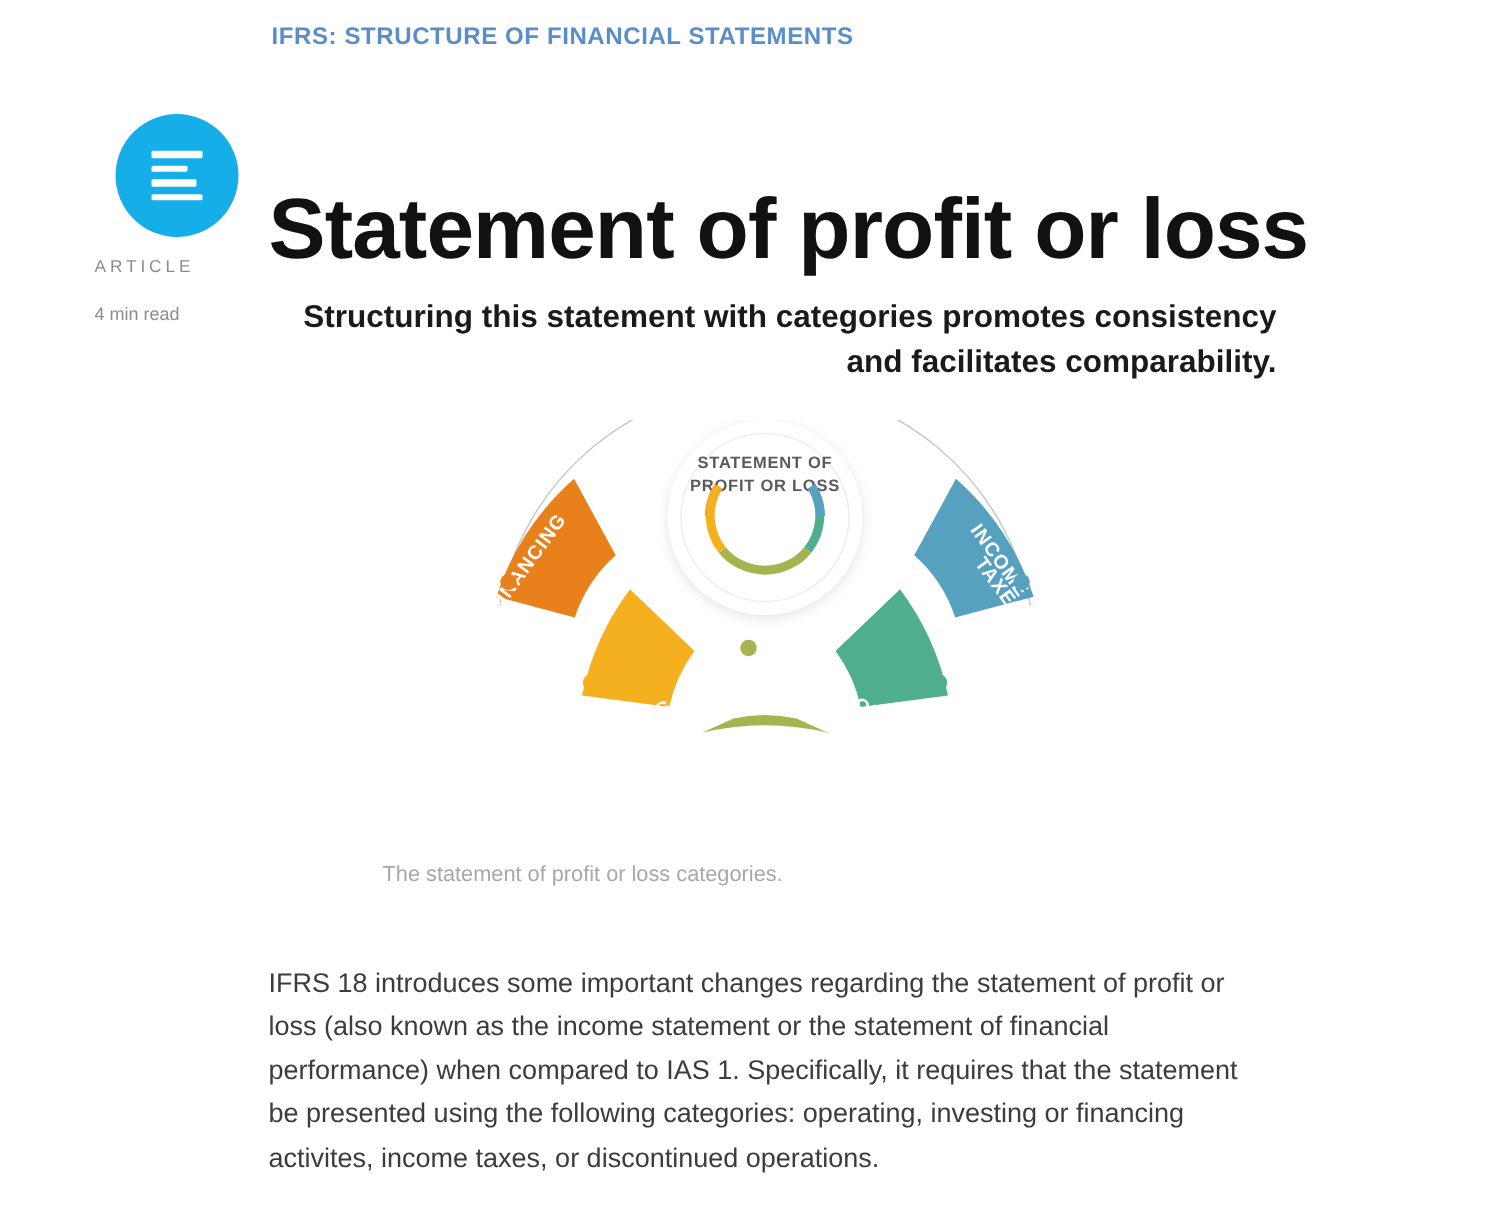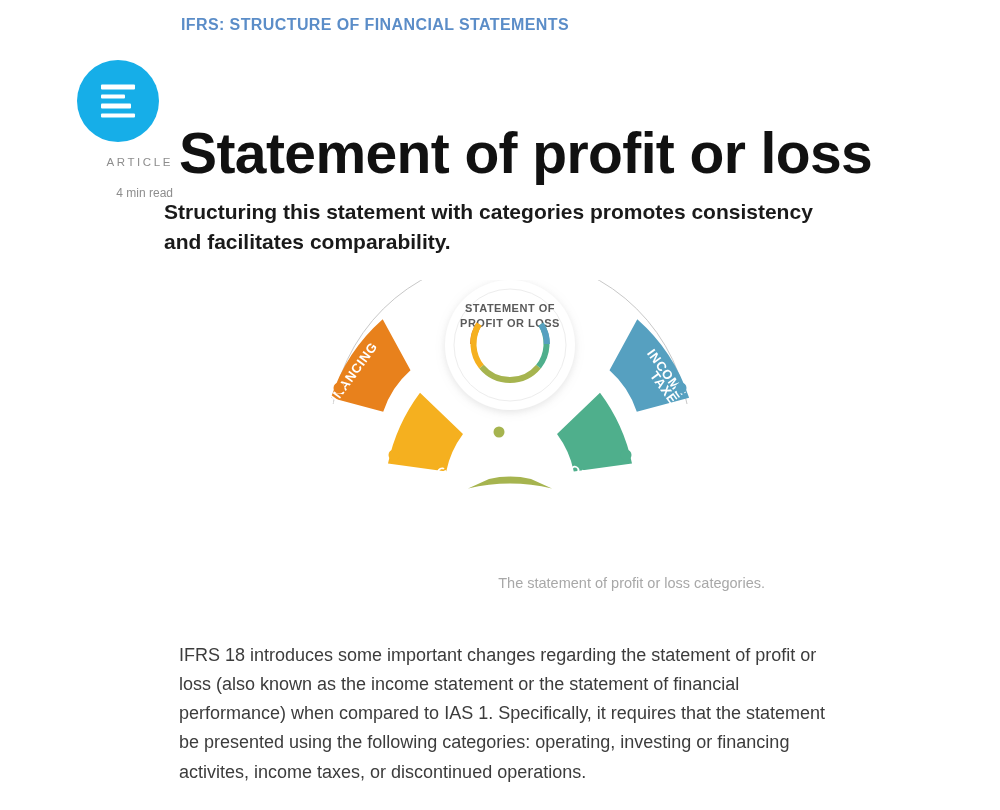--- a/index.html
+++ b/index.html
@@ -24,23 +24,23 @@
     font-weight: bold;
     letter-spacing: 0.4px;
     color: #5b8dc8;
     white-space: nowrap;
   }
 
   
   .meta-col {
     position: absolute;
     left: 63px;
-    top: 60px;
+    top: 76px;
     width: 110px;
-    text-align: right;
+    text-align: left;
   }
   .article-badge {
     width: 82px;
     height: 82px;
     border-radius: 50%;
     background: #16AEE8;
     margin: 0 auto;
     position: relative;
   }
   .article-icon {
@@ -83,27 +83,28 @@
     left: 179px;
     top: 82px;
     font-size: 57px;
     font-weight: bold;
     color: #111111;
     letter-spacing: -0.6px;
     white-space: nowrap;
   }
   .subtitle {
     position: absolute;
-    left: 164px;
+    left: 191px;
     top: 176px;
     width: 660px;
     font-size: 21px;
     font-weight: bold;
     line-height: 1.45;
     color: #1a1a1a;
+    text-align: right;
   }
 
   
   .figure {
     position: absolute;
     left: 255px;
     top: 280px;
     width: 510px;
     height: 330px;
   }
@@ -123,21 +124,21 @@
     font-size: 11px;
     font-weight: bold;
     fill: #5a5a5a;
     letter-spacing: 0.5px;
   }
   .caption {
     position: absolute;
     left: 255px;
     top: 575px;
     width: 510px;
-    text-align: right;
+    text-align: left;
     font-size: 14.5px;
     color: #a8a8a8;
   }
 
   
   .body-text {
     position: absolute;
     left: 179px;
     top: 623px;
     width: 665px;

